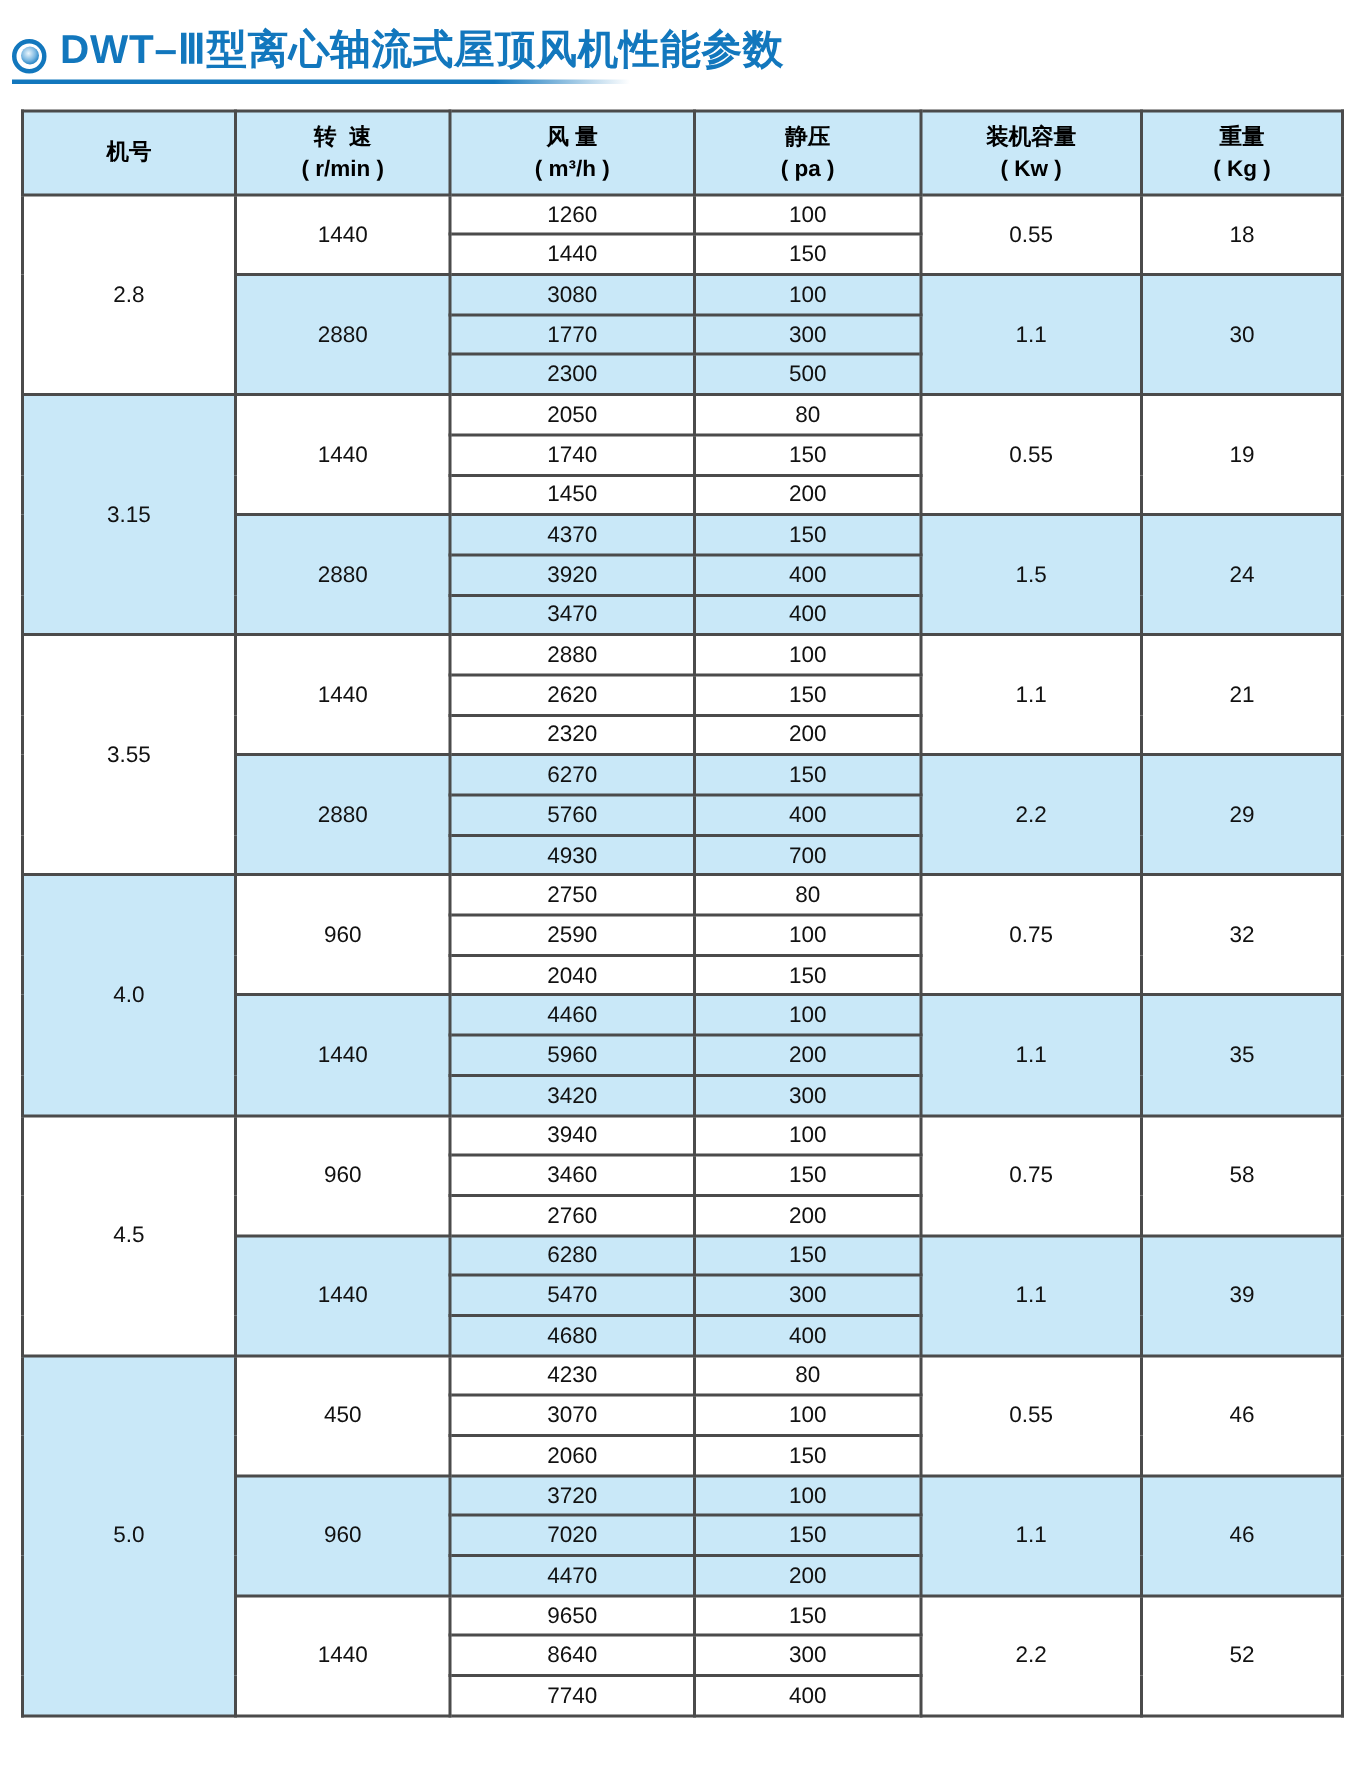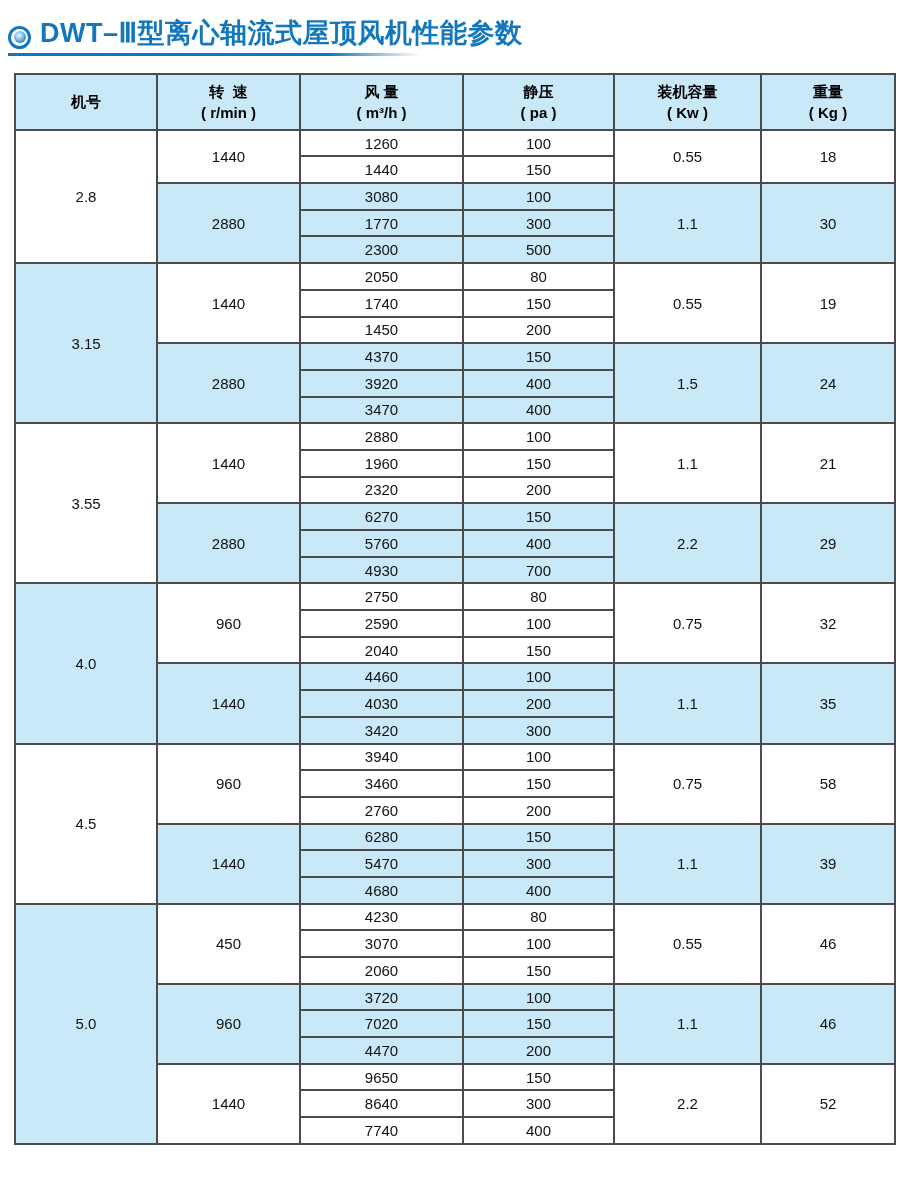--- a/index.html
+++ b/index.html
@@ -164,21 +164,21 @@
         </tr>
         <tr>
           <td rowspan="6">3.55</td>
           <td rowspan="3">1440</td>
           <td>2880</td>
           <td>100</td>
           <td rowspan="3">1.1</td>
           <td rowspan="3">21</td>
         </tr>
         <tr>
-          <td>1960</td>
+          <td>2620</td>
           <td>150</td>
         </tr>
         <tr>
           <td>2320</td>
           <td>200</td>
         </tr>
         <tr>
           <td class="shaded" rowspan="3">2880</td>
           <td class="shaded">6270</td>
           <td class="shaded">150</td>
@@ -210,21 +210,21 @@
           <td>150</td>
         </tr>
         <tr>
           <td class="shaded" rowspan="3">1440</td>
           <td class="shaded">4460</td>
           <td class="shaded">100</td>
           <td class="shaded" rowspan="3">1.1</td>
           <td class="shaded" rowspan="3">35</td>
         </tr>
         <tr>
-          <td class="shaded">4030</td>
+          <td class="shaded">5960</td>
           <td class="shaded">200</td>
         </tr>
         <tr>
           <td class="shaded">3420</td>
           <td class="shaded">300</td>
         </tr>
         <tr>
           <td rowspan="6">4.5</td>
           <td rowspan="3">960</td>
           <td>3940</td>

